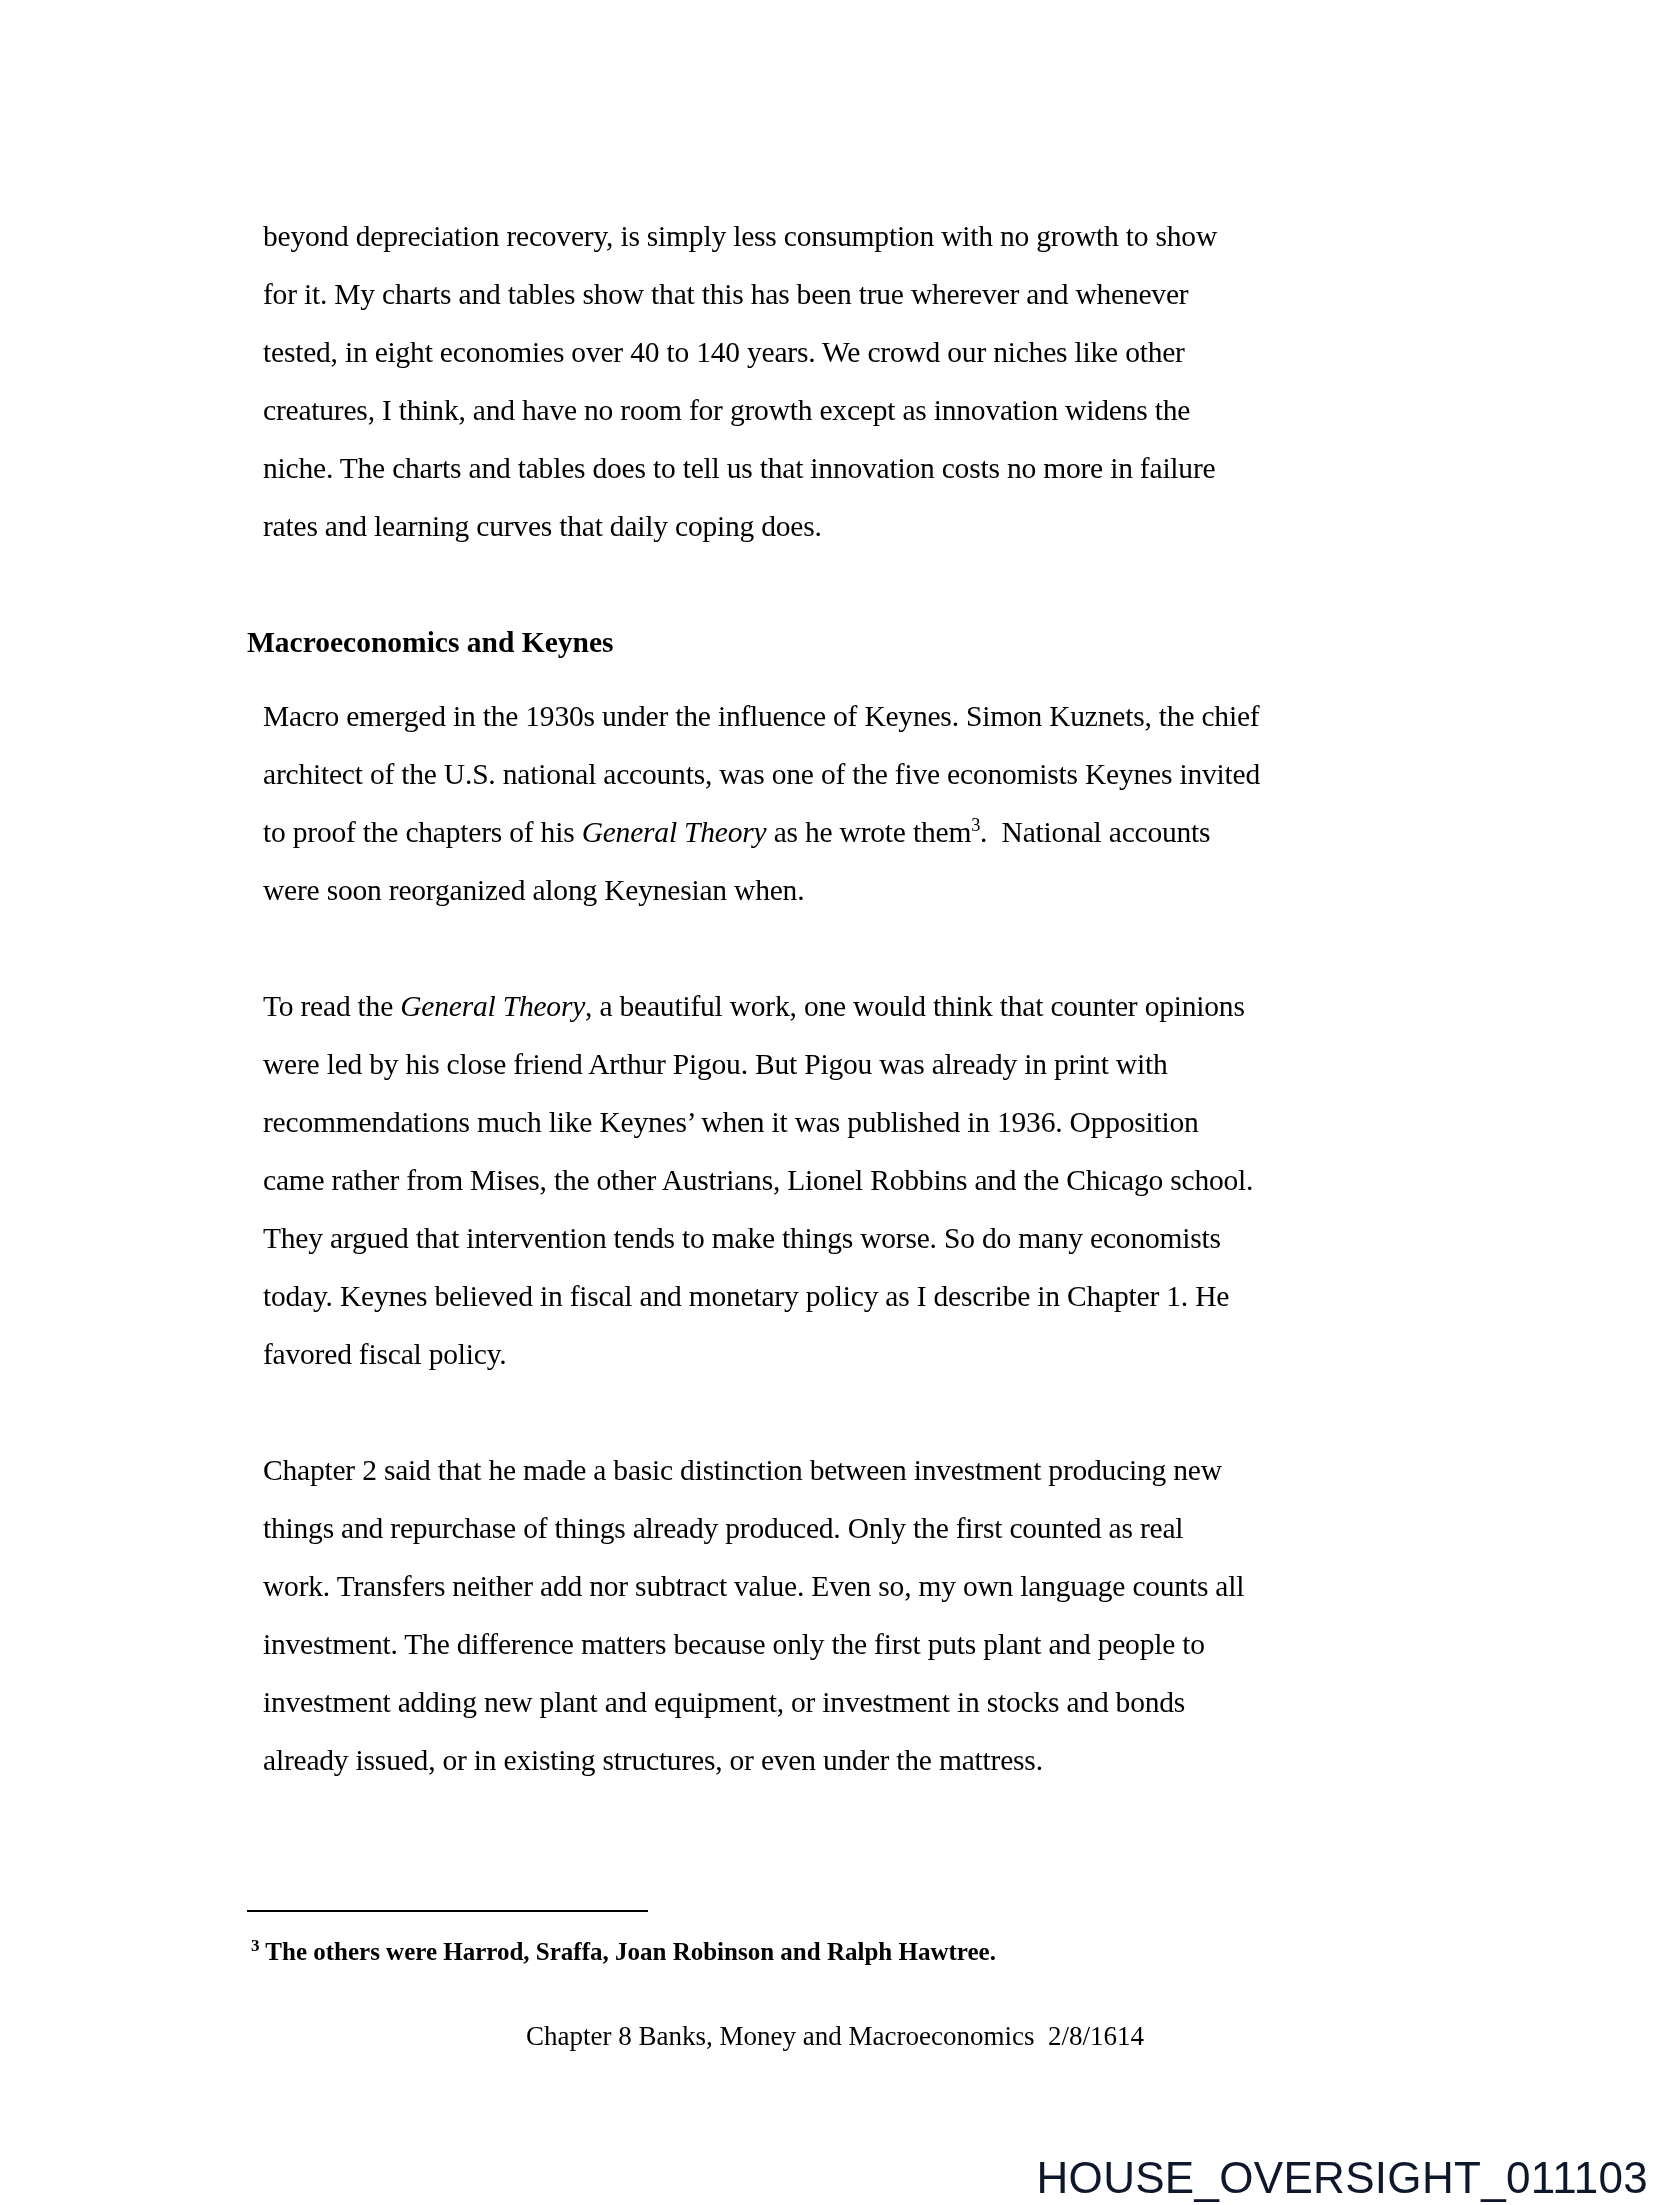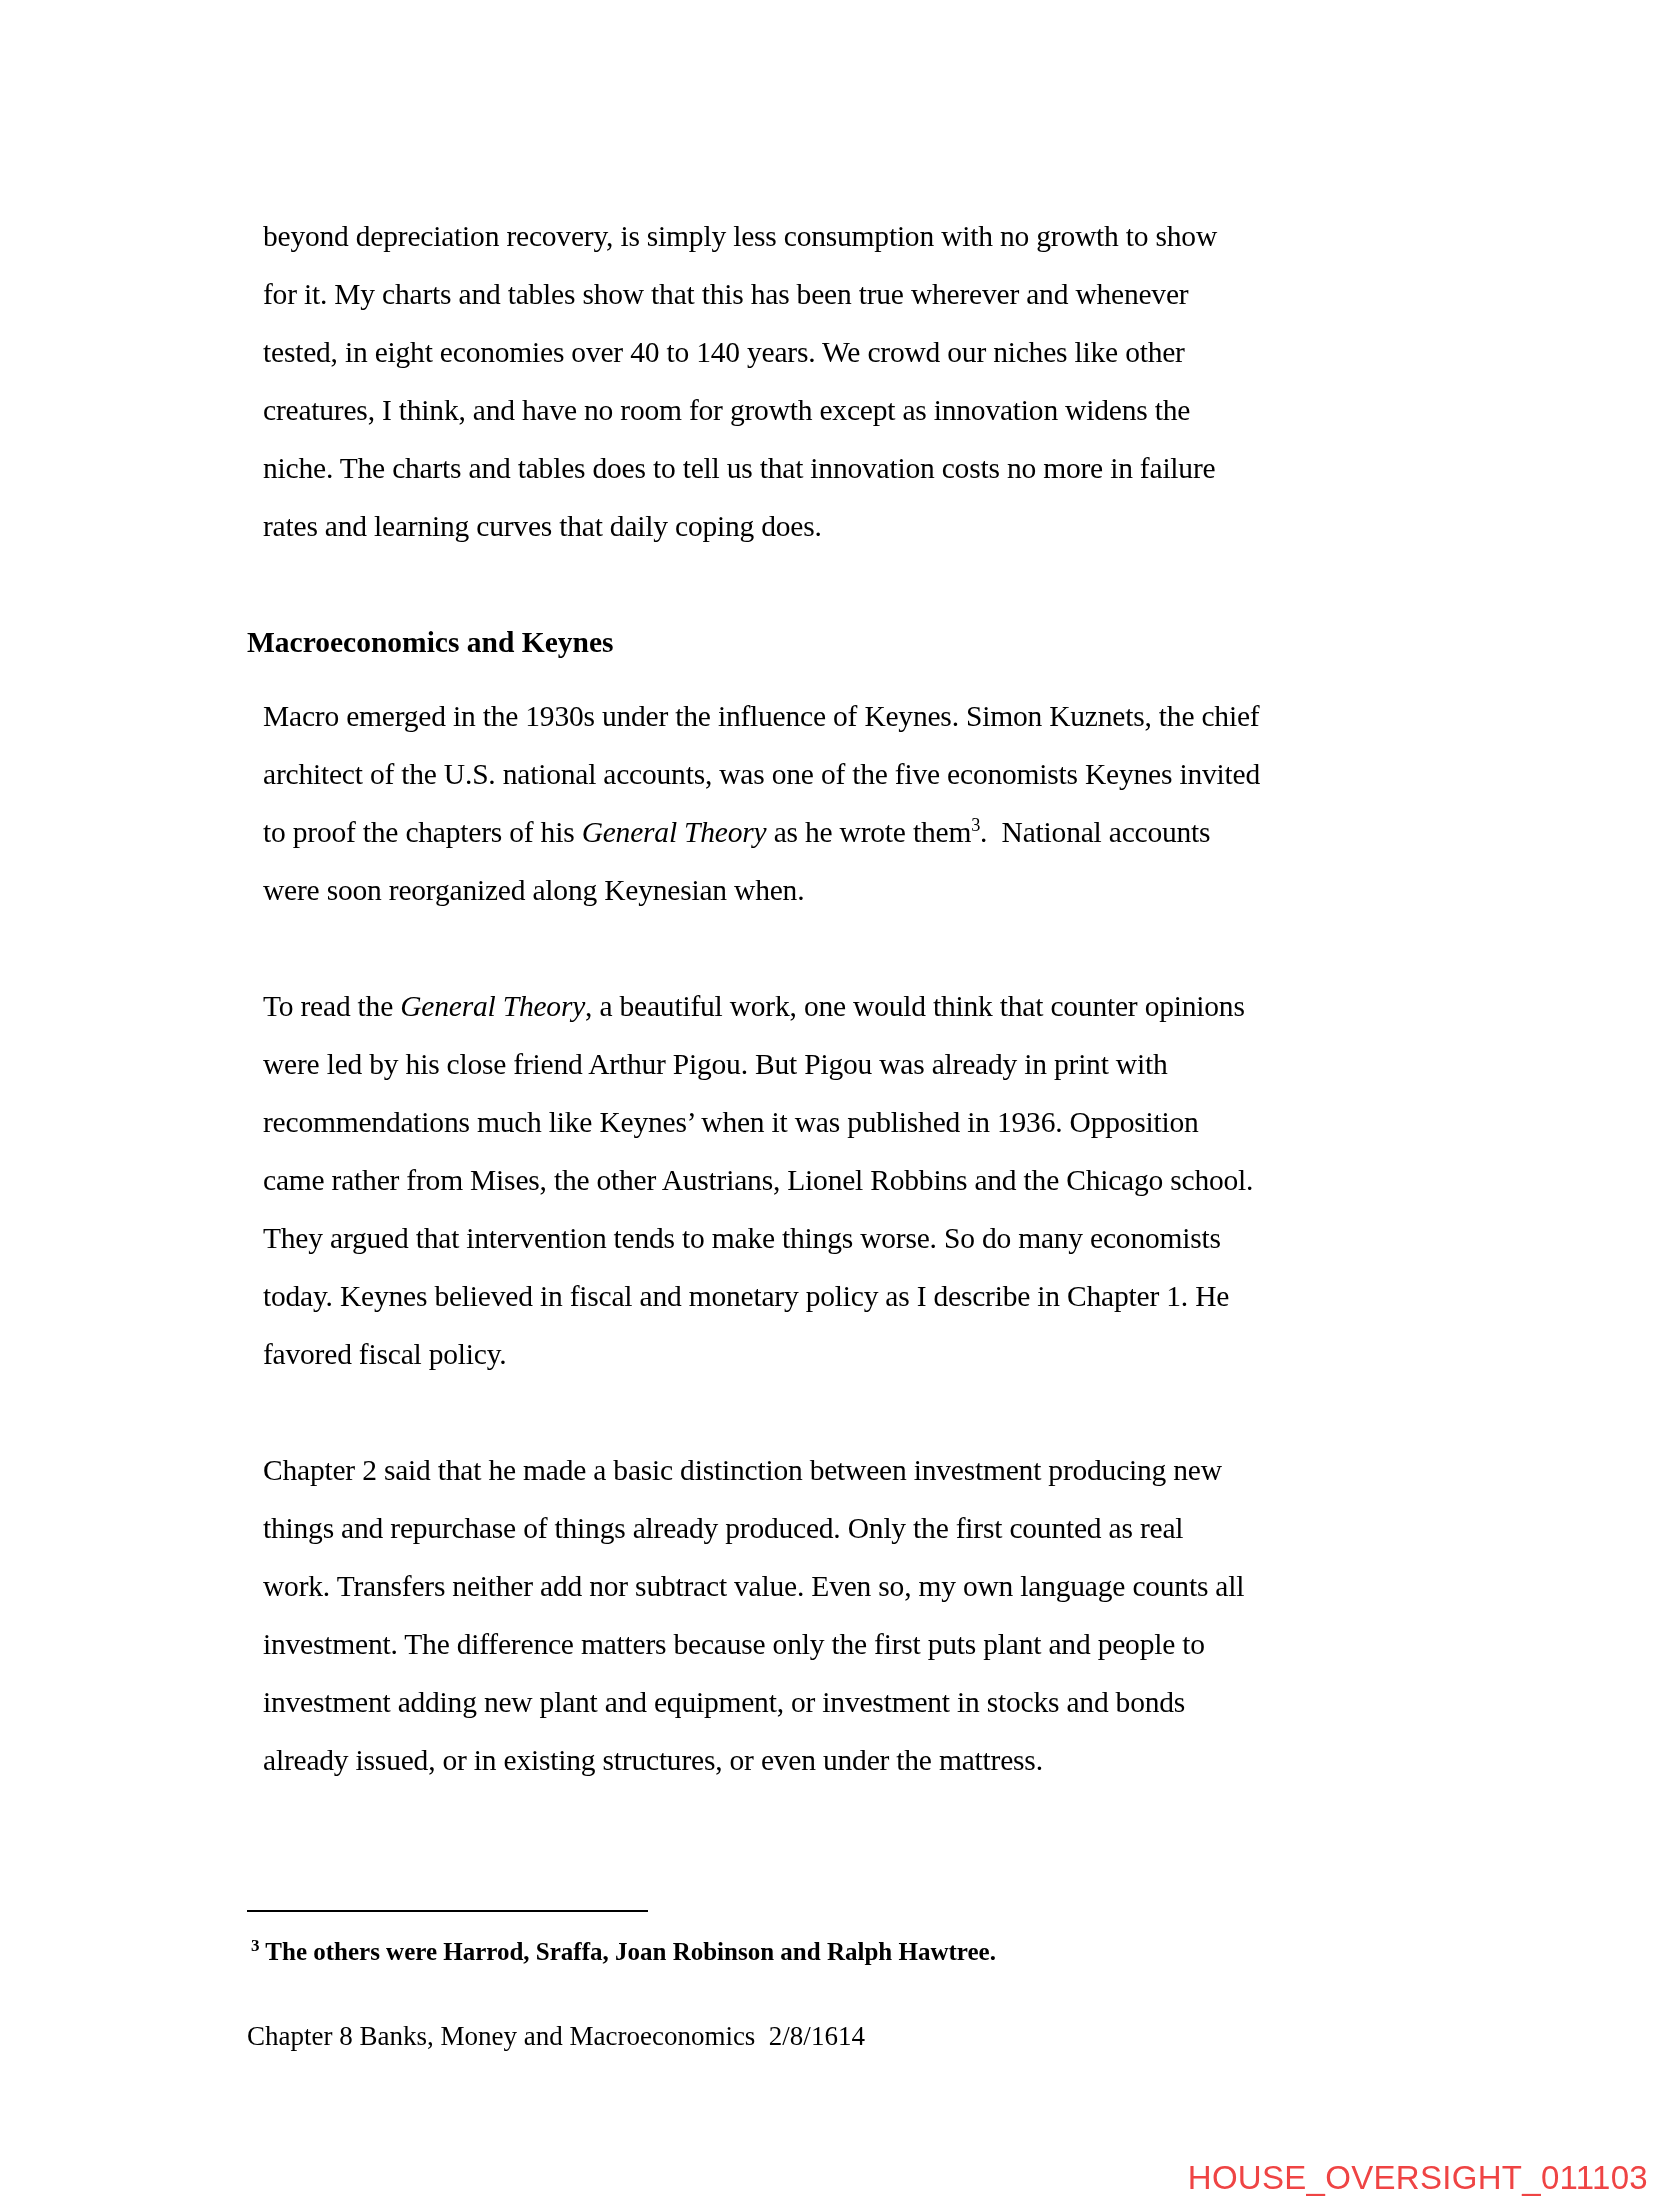--- a/index.html
+++ b/index.html
@@ -67,34 +67,34 @@
     white-space: pre;
     font-weight: bold;
   }
   .footnote .sup { font-size: 0.68em; }
   .footer {
     position: absolute;
     left: 247px;
     top: 2017px;
     width: 1176px;
     display: flex;
-    justify-content: flex-start;
+    justify-content: center;
     font-size: 27px;
     line-height: 39px;
     white-space: pre;
   }
   .watermark {
     position: absolute;
     right: 21px;
     top: 2159px;
     font-family: "Liberation Sans", "DejaVu Sans", sans-serif;
-    font-size: 33px;
+    font-size: 44px;
     line-height: 37px;
     letter-spacing: 0.3px;
-    color: #ef4444;
+    color: #0f172a;
     white-space: pre;
   }
 </style>
 </head>
 <body>
 
 <div class="page">
 
   <div class="content">
 

